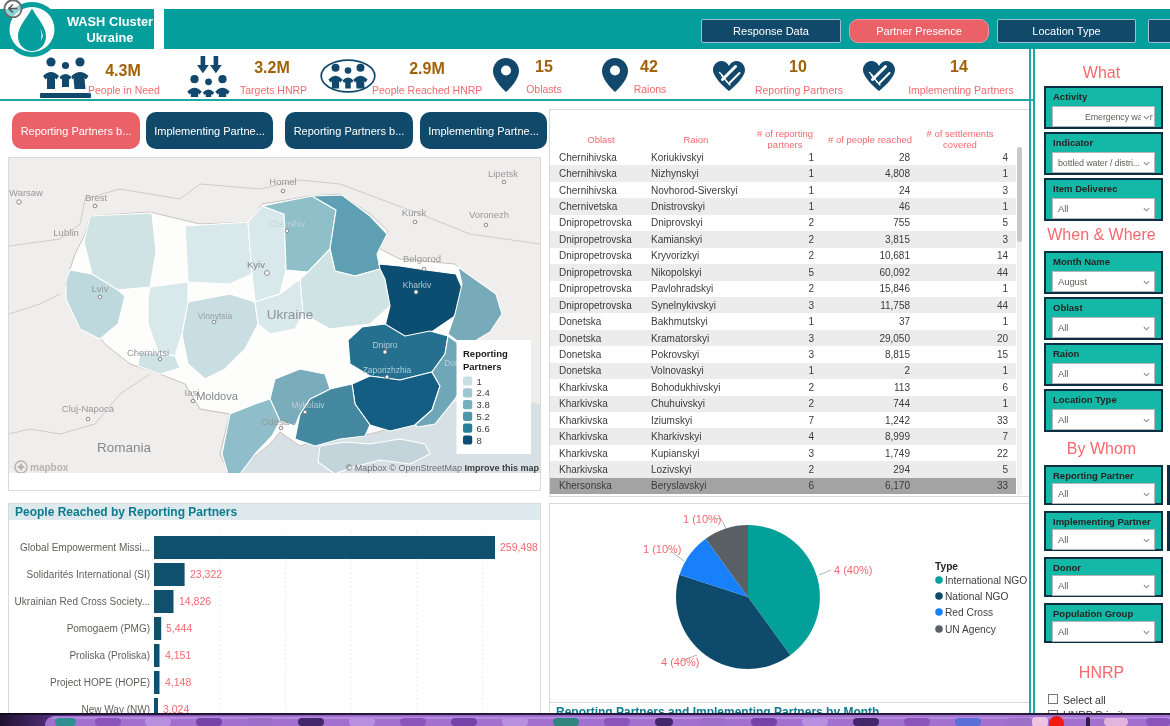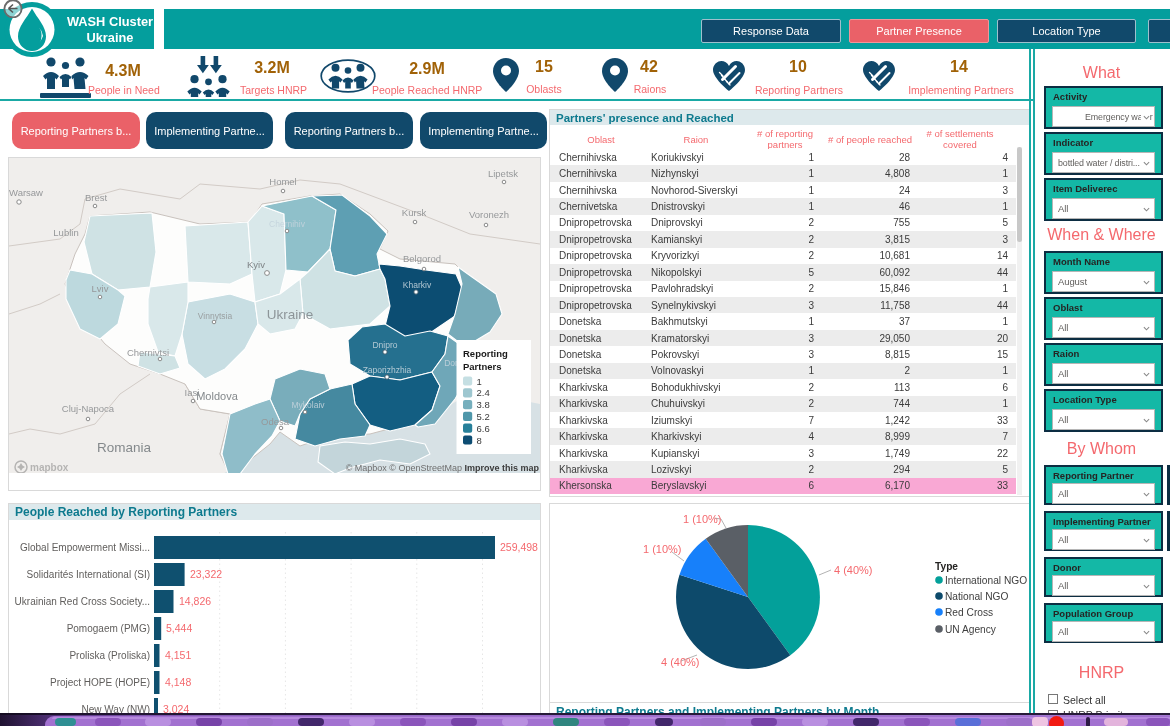--- a/index.html
+++ b/index.html
@@ -3,21 +3,21 @@
 <meta charset="utf-8">
 <style>
   * { margin:0; padding:0; box-sizing:border-box; }
   html,body { width:1170px; height:726px; overflow:hidden; background:#fff;
     font-family:"Liberation Sans", sans-serif; }
   .abs { position:absolute; }
   #page { position:relative; width:1170px; height:726px; background:#fff; }
   .teal { background:#049e9d; }
   .navy-btn { background:#11496b; border:1px solid #9fc0cd; border-radius:2px;
     color:#fff; font-size:11px; display:flex; align-items:center; justify-content:center; }
-  .red-btn { background:#ea6168; border:1px solid #f0959a; border-radius:2px;
+  .red-btn { background:#ea6168; border:1px solid #f0959a; border-radius:9px;
     color:#fff; font-size:11px; display:flex; align-items:center; justify-content:center; }
   .tabbtn { border-radius:10px; color:#fff; font-size:11px; display:flex;
     align-items:center; justify-content:center; }
   .kpi-num { color:#a16207; font-weight:bold; font-size:16px; white-space:nowrap; }
   .kpi-lab { color:#f4696e; font-size:10.5px; white-space:nowrap; }
   .ptitle { background:#dde9ec; color:#0d7a8e; font-weight:bold; font-size:12px;
     display:flex; align-items:center; padding-left:6px; }
   .panel { border:1px solid #d9d9d9; background:#fff; }
   .sb-box { position:absolute; left:1044px; width:119px; border:2px solid #0c2d42;
     background:#14b8a6; }
@@ -280,21 +280,20 @@
         <circle cx="21" cy="483" r="6" fill="none" stroke="#6e6e6e" stroke-width="1.5"></circle>
         <path d="M21 479 l1.5 2.5 2.5 1.5 -2.5 1.5 -1.5 2.5 -1.5 -2.5 -2.5 -1.5 2.5 -1.5 Z" fill="#6e6e6e"></path>
         <text x="30" y="487" font-size="10" font-weight="bold" fill="#6e6e6e">mapbox</text>
       </g>
      </g>
     </svg>
     </div>
   </div>
 
   <div id="tablepanel" class="abs panel" style="left:549px; top:109px; width:481px; height:388px;">
-    <div class="ptitle" style="width:100%; height:15px; font-size:11.5px;">Partners' presence and Reached</div>
     <div class="abs" style="left:0; top:16px; width:479px; height:30px; color:#f4696e; font-size:9.5px;">
       <div class="abs" style="left:20px; top:8px; width:62px; text-align:center;">Oblast</div>
       <div class="abs" style="left:115px; top:8px; width:62px; text-align:center;">Raion</div>
       <div class="abs" style="left:195px; top:2px; width:80px; text-align:center; line-height:11px;"># of reporting partners</div>
       <div class="abs" style="left:270px; top:8px; width:100px; text-align:center; white-space:nowrap;"># of people reached</div>
       <div class="abs" style="left:370px; top:2px; width:80px; text-align:center; line-height:11px;"># of settlements covered</div>
     </div>
     <div id="tbody" class="abs" style="left:0px; top:39px; width:466px; height:346px; overflow:hidden; font-size:10px; color:#3b3b3b;">
       <div class="trow" style="background:#fff;">
           <span class="c1">Chernihivska</span>
@@ -429,21 +428,21 @@
           <span class="c4">1,749</span>
           <span class="c5">22</span>
         </div>
       <div class="trow" style="background:#ececec;">
           <span class="c1">Kharkivska</span>
           <span class="c2">Lozivskyi</span>
           <span class="c3">2</span>
           <span class="c4">294</span>
           <span class="c5">5</span>
         </div>
-      <div class="trow" style="background:#f9a8d4;">
+      <div class="trow" style="background:#a3a3a3;">
           <span class="c1">Khersonska</span>
           <span class="c2">Beryslavskyi</span>
           <span class="c3">6</span>
           <span class="c4">6,170</span>
           <span class="c5">33</span>
         </div>
     </div>
     <div class="abs" style="left:467px; top:37px; width:5px; height:348px; background:#f1f1f1;"></div>
     <div class="abs" style="left:467px; top:37px; width:5px; height:95px; background:#c8c8c8; border-radius:3px;"></div>
   </div>

